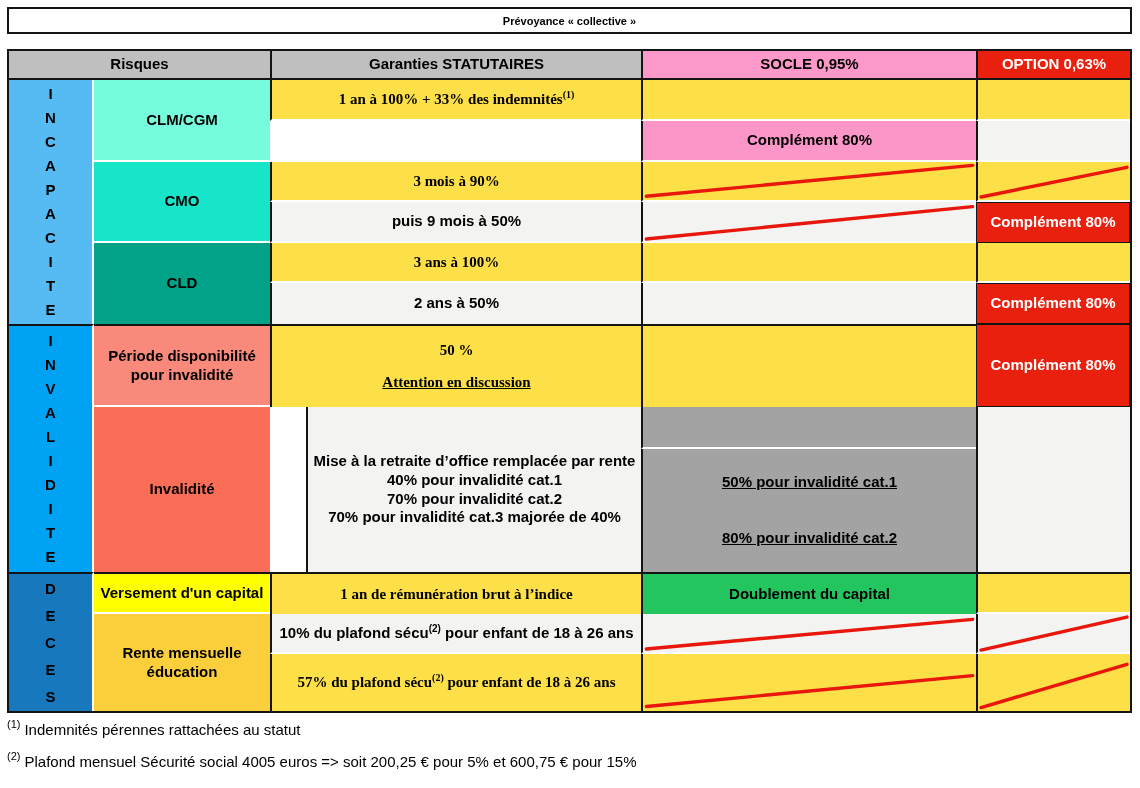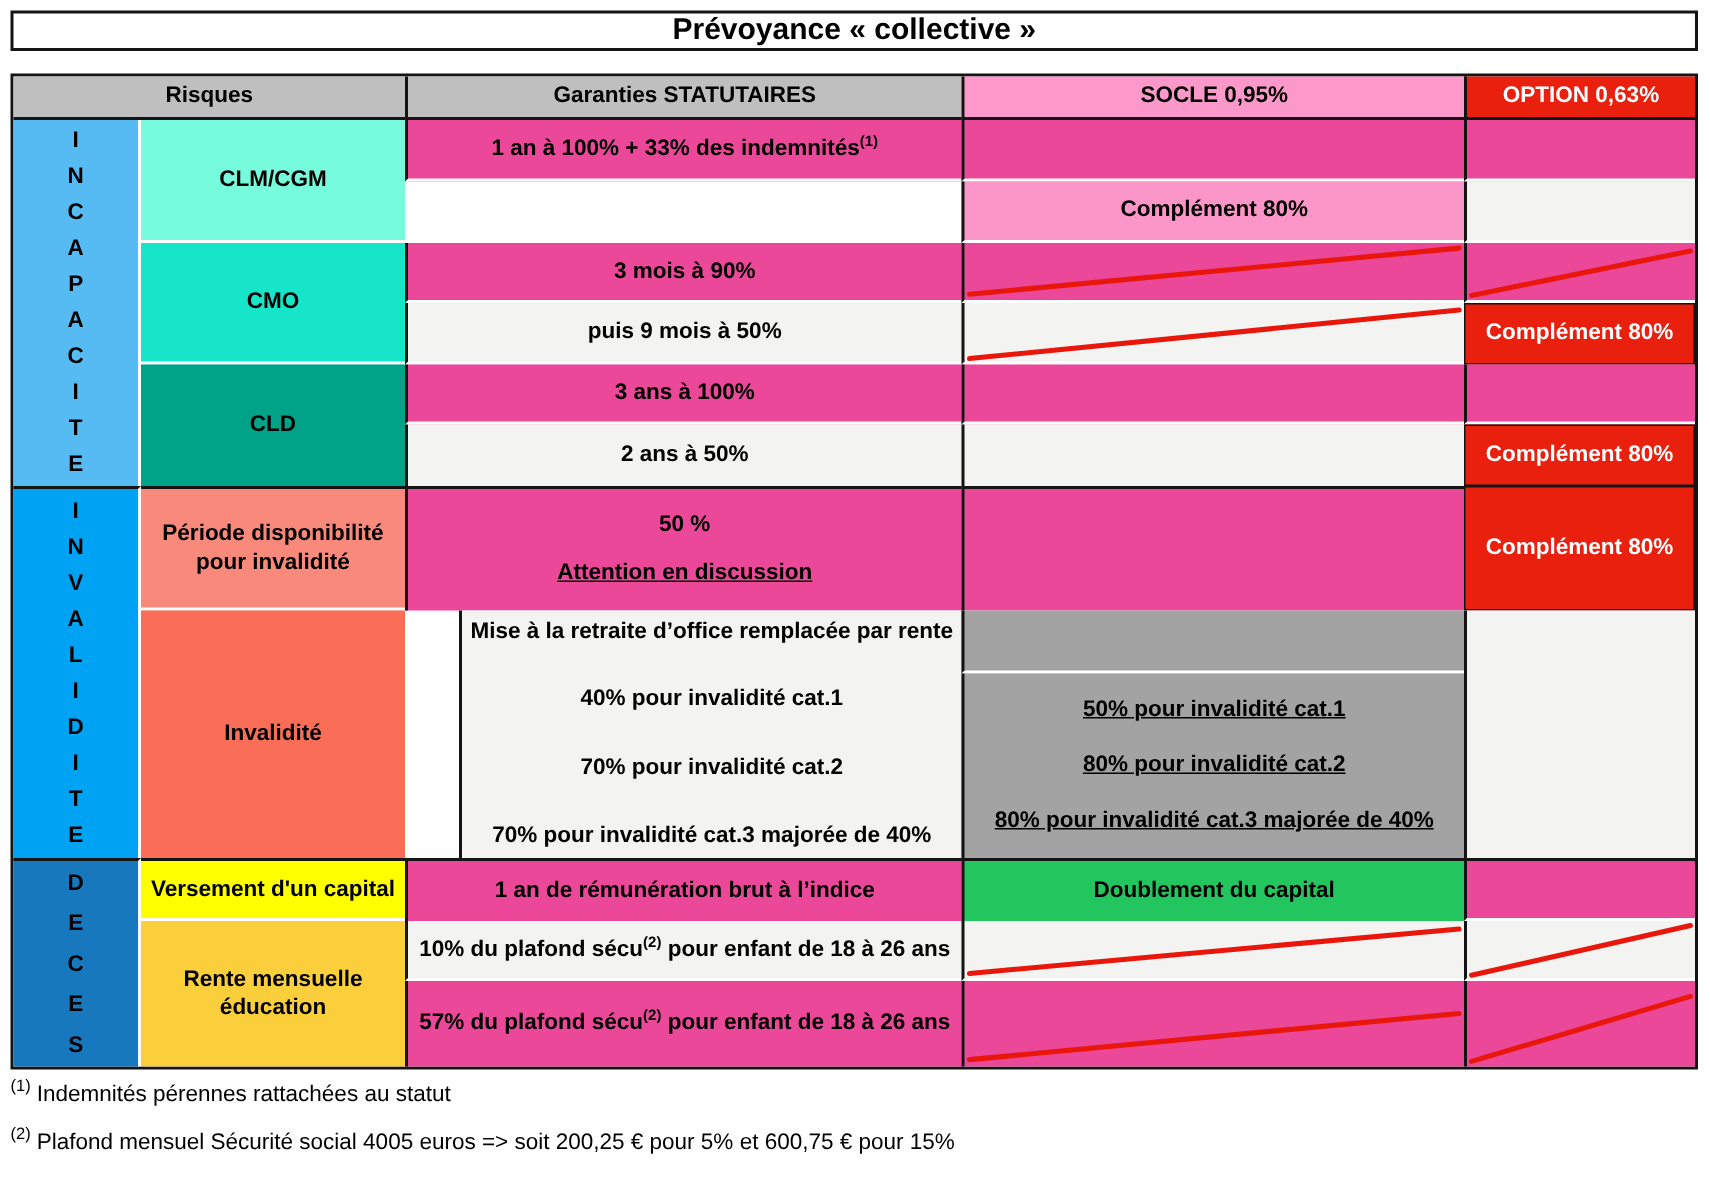--- a/index.html
+++ b/index.html
@@ -4,21 +4,21 @@
 <style>
   html,body{margin:0;padding:0;}
   body{
     width:1140px;height:788px;position:relative;background:#ffffff;
     font-family:"Liberation Sans","DejaVu Sans",sans-serif;color:#000;overflow:hidden;
   }
   
   .title-box{
     position:absolute;left:7px;top:7px;width:1121px;height:23px;
     border:2.5px solid #141414;display:flex;align-items:center;justify-content:center;
-    font-weight:700;font-size:20px;background:#fff;
+    font-weight:700;font-size:11px;background:#fff;
   }
   
   .tbl{
     position:absolute;left:7px;top:49px;
     border:2.5px solid #141414;background:#fff;
     display:grid;
     grid-template-columns:85px 176px 371px 335px 154px;
     grid-template-rows:29px 41px 41px 40px 41px 40px 41px 83px 42px 43px 42px 38px 42px 40px 57px;
   }
   .c{
@@ -32,40 +32,40 @@
   
   .blk-l{border-left:2.2px solid #141414;}
   .blk-t{border-top:2.5px solid #141414;}
   .blk-b{border-bottom:2.5px solid #141414;}
   .w-b{border-bottom:2px solid #ffffff;}
   .w-r{border-right:2px solid #ffffff;}
   
   .hgray{background:#BFBFBF;}
   .hpink{background:#FC99CA;}
   .hred{background:#E8200D;color:#fff;}
-  .lav{background:#ec4899;}
+  .lav{background:#fde047;font-family:Liberation Serif, serif;}
   .owh{background:#F3F3F1;}
   .bg-incap{background:#56BBF3;}
   .bg-inval{background:#00A2F3;}
   .bg-deces{background:#1878BE;}
   .bg-clm{background:#76FBDC;}
   .bg-cmo{background:#17E5C9;}
   .bg-cld{background:#00A388;}
   .bg-periode{background:#F8897B;}
   .bg-invalidite{background:#FA6E58;}
   .bg-versement{background:#FFFF00;}
   .bg-rente{background:#FBCE3C;}
   .spink{background:#FC95C8;}
   .spink2{background:#22c55e;}
   .pinkblock{background:#a3a3a3;text-decoration:underline;}
   .redcell{background:#E8200D;color:#fff;border:1.3px solid #141414;}
   
   .col2{flex-direction:column;justify-content:space-evenly;}
   .col3{flex-direction:column;justify-content:space-around;padding:6px 3px;}
-  .col4{flex-direction:column;justify-content:space-between;padding:5px 3px;margin-left:36px;}
+  .col4{flex-direction:column;justify-content:center;padding:5px 3px;margin-left:36px;}
   .attn{text-decoration:underline;}
   sup{font-size:10px;font-weight:700;line-height:0;}
   
   .diag{position:absolute;left:0;top:0;width:100%;height:100%;display:block;}
   .diag line{stroke:#E8160B;stroke-width:3.4;vector-effect:non-scaling-stroke;stroke-linecap:round;}
   
   .fnotes{position:absolute;left:7px;top:719px;width:1120px;font-size:15px;font-weight:400;}
   .footnote{margin-bottom:10px;line-height:22px;}
   .footnote sup{font-size:11px;font-weight:400;position:relative;top:-1px;margin-right:4px;}
 </style>
@@ -154,21 +154,20 @@
         <line x1="1" y1="95" x2="99" y2="12"></line>
       </svg>
   </div>
   <div class="c lav blk-l w-b" style="grid-area:6/4/7/5"></div>
   <div class="c owh blk-l" style="grid-area:7/4/8/5"></div>
   <div class="c lav blk-l blk-t" style="grid-area:8/4/9/5"></div>
   <div class="c pinkblock blk-l w-b" style="grid-area:9/4/10/5"></div>
   <div class="c pinkblock blk-l col3" style="grid-area:10/4/13/5">
     <span>50% pour invalidité cat.1</span>
     <span>80% pour invalidité cat.2</span>
-    <span>80% pour invalidité cat.3 majorée de 40%</span>
   </div>
   <div class="c spink2 blk-l blk-t" style="grid-area:13/4/14/5">Doublement du capital</div>
   <div class="c owh blk-l w-b" style="grid-area:14/4/15/5">
     <svg class="diag" viewBox="0 0 100 100" preserveAspectRatio="none">
         <line x1="1" y1="92" x2="99" y2="14"></line>
       </svg>
   </div>
   <div class="c lav blk-l" style="grid-area:15/4/16/5">
     <svg class="diag" viewBox="0 0 100 100" preserveAspectRatio="none">
         <line x1="1" y1="92" x2="99" y2="38"></line>

